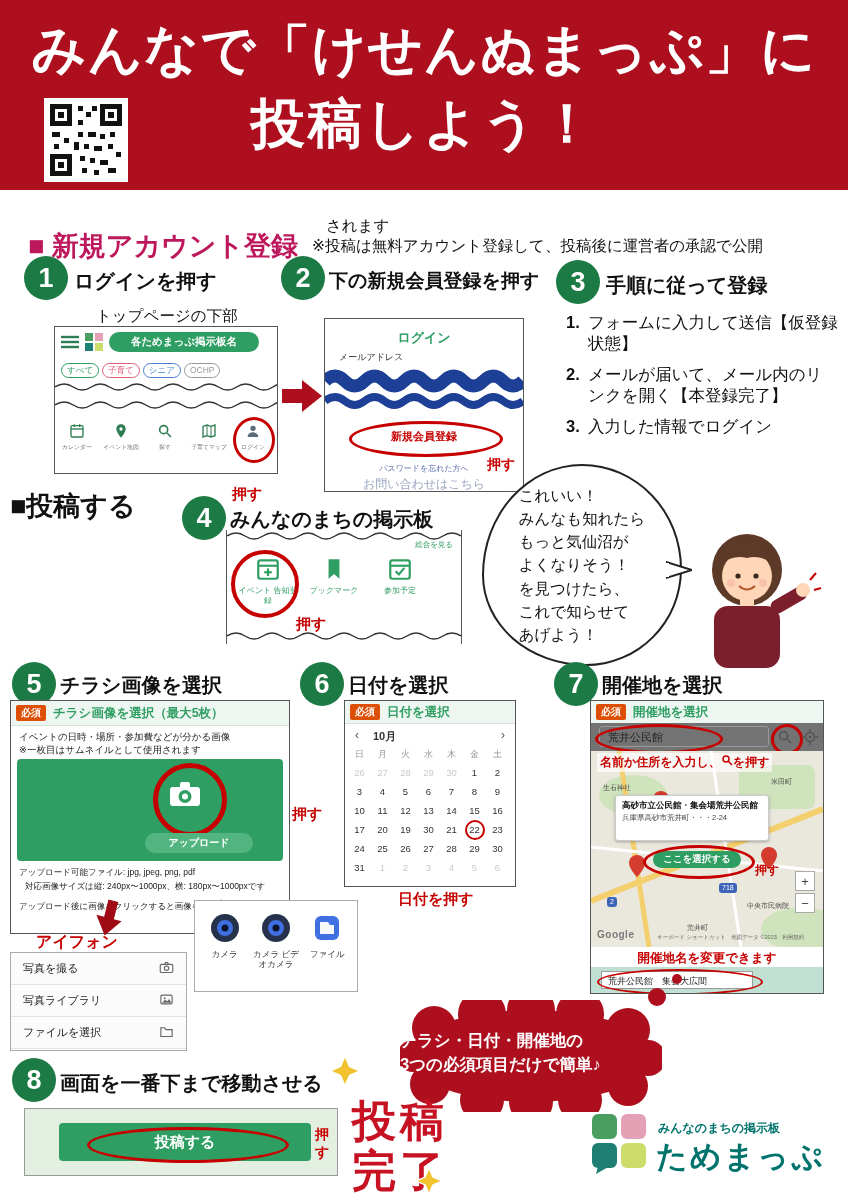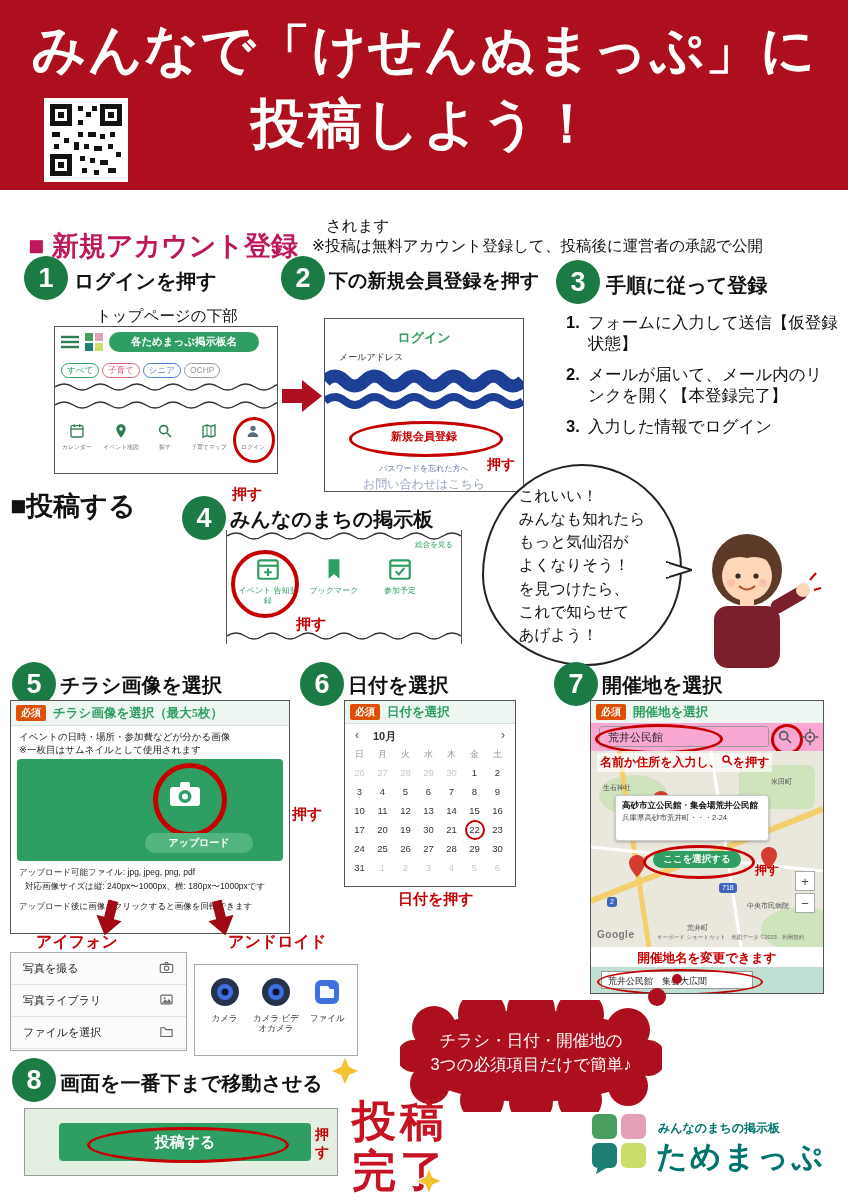--- a/index.html
+++ b/index.html
@@ -11,21 +11,21 @@
   .press{position:absolute;color:#c60000;font-weight:bold;font-size:15px;margin-top:9px;}
   
   .hdr{position:absolute;left:0;top:0;width:848px;height:190px;background:#ae0f1e;color:#fff;text-align:center;}
   .hdr-l1{position:absolute;left:0;top:14px;width:100%;font-size:54px;font-weight:bold;letter-spacing:1px;}
   .hdr-l2{position:absolute;left:0;top:88px;width:100%;font-size:54px;font-weight:bold;letter-spacing:3px;}
   
   .step-circle{position:absolute;width:44px;height:44px;border-radius:50%;background:#1c7a44;color:#fff;font-size:27px;font-weight:bold;display:flex;align-items:center;justify-content:center;}
   .step-label{position:absolute;font-size:20px;font-weight:bold;color:#111;white-space:nowrap;}
   
   .shot{position:absolute;background:#fff;border:1.5px solid #555;overflow:hidden;}
-  .shot-head{position:absolute;left:0;top:0;right:0;height:22px;background:#edf6f0;display:flex;align-items:center;border-bottom:1px solid #d4e2d8;font-family:Liberation Serif, serif;}
+  .shot-head{position:absolute;left:0;top:0;right:0;height:22px;background:#edf6f0;display:flex;align-items:center;border-bottom:1px solid #d4e2d8;}
   .badge{background:#dd4f05;color:#fff;font-size:10px;font-weight:bold;padding:1px 5px;border-radius:2px;margin-left:5px;flex:0 0 auto;}
   .shot-title{color:#2f9e63;font-weight:bold;font-size:12.5px;margin-left:7px;white-space:nowrap;}
   .oval{position:absolute;border:3px solid #c60000;border-radius:50%;pointer-events:none;background:transparent;}
   
   .chip{display:inline-block;border:1px solid #999;color:#555;border-radius:8px;font-size:8.5px;padding:0 5px;margin-right:3px;line-height:13px;white-space:nowrap;}
   .nav-row{position:absolute;left:0;top:88px;width:100%;display:flex;}
   .nav-it{width:44px;text-align:center;}
   .nic svg{width:16px;height:16px;}
   .nlbl{display:block;font-size:6.5px;color:#777;white-space:nowrap;transform:scale(.9);}
   .ol-item{display:flex;margin-bottom:9px;font-size:16.5px;line-height:1.3;color:#111;}
@@ -49,21 +49,21 @@
   .cal-grid{display:grid;grid-template-columns:repeat(7,23px);margin-left:3px;}
   .cal-c{height:19px;font-size:9.5px;color:#333;display:flex;align-items:center;justify-content:center;position:relative;}
   .cal-c.out{color:#c9c9c9;}
   .cal-c.sel::after{content:"";position:absolute;width:16px;height:16px;border:2.5px solid #c60000;border-radius:50%;}
   
   .maplbl{position:absolute;font-size:7px;color:#4a4a4a;white-space:nowrap;}
   .shield{position:absolute;background:#3c64b8;color:#fff;font-size:7px;border-radius:3px;padding:0 3px;line-height:10px;}
   .zoombtn{position:absolute;width:18px;height:18px;background:#fff;border:1px solid #aaa;font-size:13px;color:#444;display:flex;align-items:center;justify-content:center;}
   
   .greenbtn{background:#2f9e63;color:#fff;font-weight:bold;display:flex;align-items:center;justify-content:center;border-radius:4px;}
-  .burst-text{position:absolute;width:100%;text-align:center;color:#fff;font-weight:normal;font-size:16.5px;white-space:nowrap;}
+  .burst-text{position:absolute;width:100%;text-align:left;color:#fff;font-weight:bold;font-size:16.5px;white-space:nowrap;}
   .logo-tag{position:absolute;color:#00736d;font-size:12px;font-weight:bold;white-space:nowrap;}
   .logo-name{position:absolute;color:#00736d;font-size:31px;font-weight:bold;letter-spacing:2px;white-space:nowrap;}
 </style>
 </head>
 <body>
 
 <div class="page">
 
   <div class="hdr">
     <div class="hdr-l1">みんなで「けせんぬまっぷ」に</div>
@@ -336,21 +336,21 @@
         </div>
         <div class="ip-row">
           <span>ファイルを選択</span>
           <span><svg viewBox="0 0 24 24">
               <path d="M3 6h6l2 3h10v11H3z" fill="none" stroke="#666" stroke-width="1.8"></path>
             </svg></span>
         </div>
       </div>
   </div>
 
-  <div class="shot" style="left:194px;top:964px;width:162px;height:90px;border-color:#aaa">
+  <div class="shot" style="left:194px;top:900px;width:162px;height:90px;border-color:#aaa">
     <div class="abs" id="android-items" style="left:4px;top:12px;width:154px;display:flex;justify-content:space-around">
         <div class="an-it"><span><svg viewBox="0 0 30 30">
               <circle cx="15" cy="15" r="14" fill="#26324b"></circle>
               <circle cx="15" cy="15" r="8" fill="#3f6fe0"></circle>
               <circle cx="15" cy="15" r="3.5" fill="#0c1430"></circle>
             </svg></span><span class="an-lbl">カメラ</span></div>
         <div class="an-it"><span><svg viewBox="0 0 30 30">
               <circle cx="15" cy="15" r="14" fill="#26324b"></circle>
               <circle cx="15" cy="15" r="8" fill="#3f6fe0"></circle>
               <circle cx="15" cy="15" r="3.5" fill="#0c1430"></circle>
@@ -431,21 +431,21 @@
 
   <div class="step-circle" style="left:554px;top:662px">7</div>
   <div class="step-label" style="left:602px;top:672px">開催地を選択</div>
 
   <div class="shot" style="left:590px;top:700px;width:232px;height:292px">
     <div class="shot-head">
       <span class="badge">必須</span>
       <span class="shot-title">開催地を選択</span>
     </div>
 
-    <div class="abs" style="left:0;top:22px;width:232px;height:42px;background:#f9a8d4">
+    <div class="abs" style="left:0;top:22px;width:232px;height:42px;background:#737373">
       <div class="abs" style="left:8px;top:3px;width:170px;height:21px;border:1px solid #999;border-radius:3px;font-size:11px;color:#222;line-height:21px;padding-left:8px;box-sizing:border-box">荒井公民館</div>
       <div class="oval" style="left:4px;top:1px;width:122px;height:24px"></div>
       <span class="abs" style="left:186px;top:6px;width:16px;height:16px">
         <svg viewBox="0 0 24 24" width="16" height="16">
             <circle cx="10" cy="10" r="6" fill="none" stroke="#555" stroke-width="2.5"></circle>
             <line x1="15" y1="15" x2="21" y2="21" stroke="#555" stroke-width="2.5"></line>
           </svg>
       </span>
       <div class="oval" style="left:180px;top:1px;width:26px;height:25px"></div>
       <span class="abs" style="left:210px;top:5px;width:18px;height:18px">

